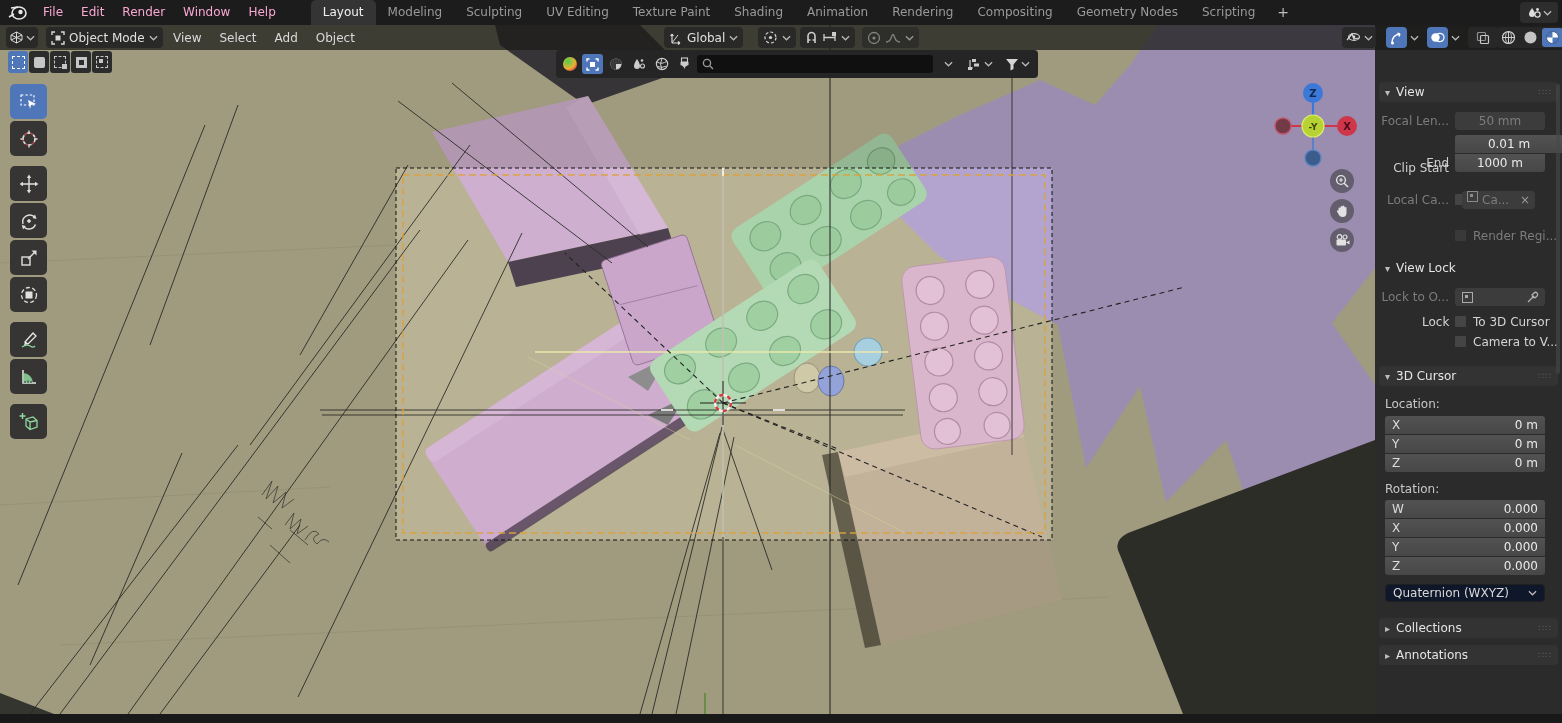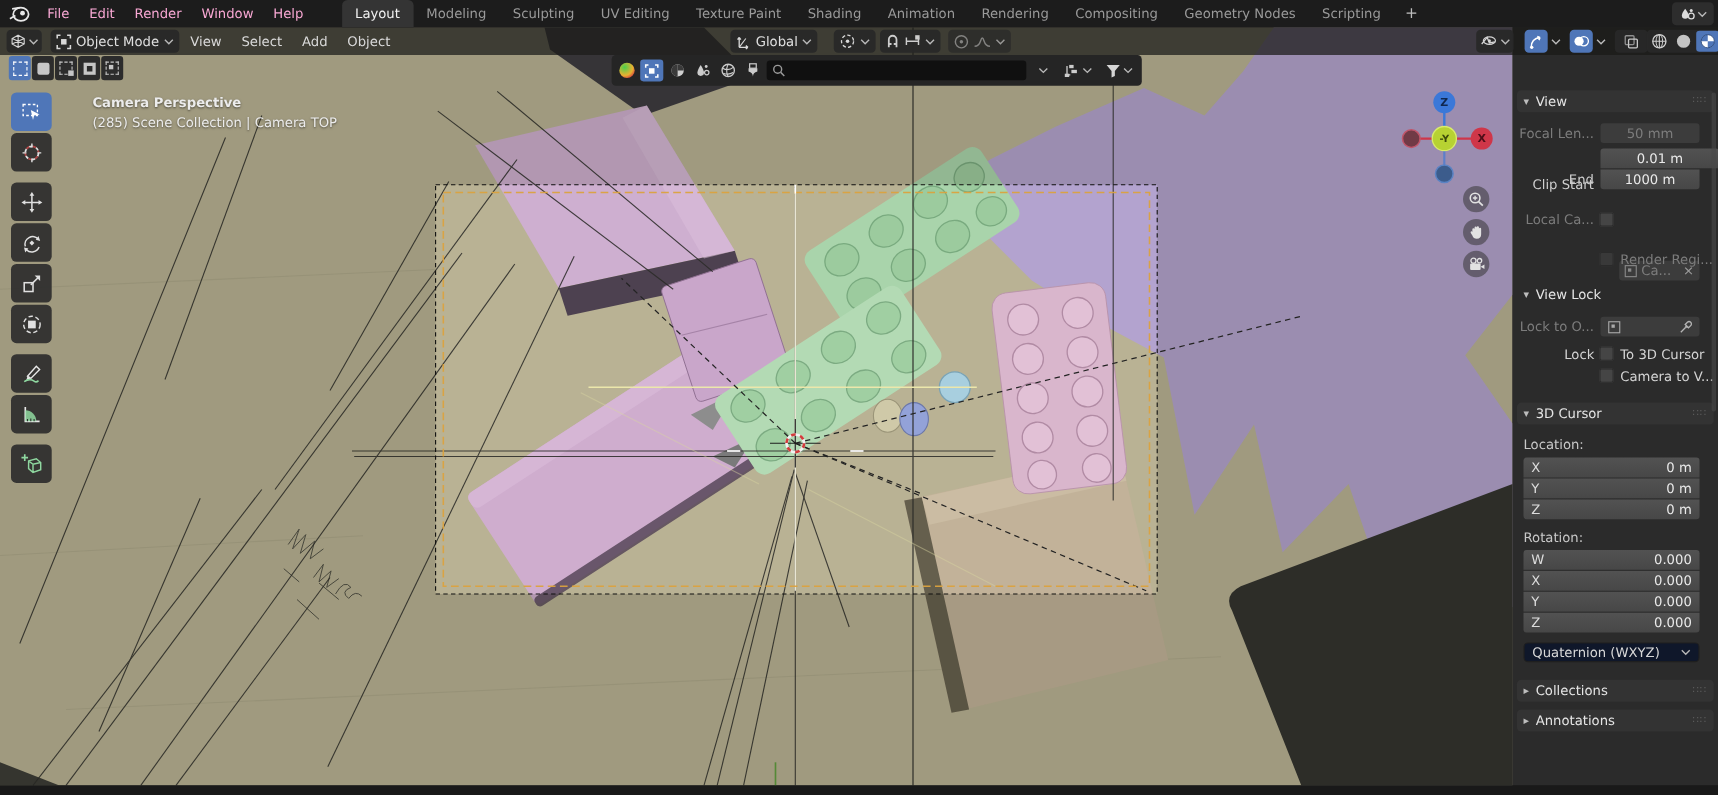--- a/index.html
+++ b/index.html
@@ -555,24 +555,20 @@
     </div>
     <div class="tgap"></div>
     <div class="tbtn">
       <svg width="22" height="22" viewBox="0 0 22 22">
         <path d="M8,8 L15,6 L19,9.5 L19,16 L12,18.5 L8,15 Z M8,8 L12,11 L19,9.5 M12,11 L12,18.5" fill="none" stroke="#8fd8a0" stroke-width="1.3"></path>
         <path d="M4.5,2 V8 M1.5,5 H7.5" stroke="#8fd8a0" stroke-width="1.5"></path>
       </svg>
     </div>
   </div>
 
-  <div class="abs vp-text">
-    <div style="font-weight:bold;">Camera Perspective</div>
-    <div>(285) Scene Collection | Camera TOP</div>
-  </div>
 
   <svg class="abs" style="left:1276px;top:82px" width="86" height="90" viewBox="0 0 86 90">
     <line x1="37" y1="44" x2="37" y2="11" stroke="#3b78d8" stroke-width="2.2"></line>
     <line x1="37" y1="44" x2="37" y2="76" stroke="#3b78d8" stroke-width="2" opacity="0.65"></line>
     <line x1="7" y1="44" x2="71" y2="44" stroke="#cf3649" stroke-width="2.2"></line>
     <circle cx="7" cy="44" r="8" fill="#713a46" stroke="#c1556a" stroke-width="1.4"></circle>
     <circle cx="37" cy="76" r="8" fill="#3c5c8c" stroke="#5b83c4" stroke-width="1.4"></circle>
     <circle cx="37" cy="11" r="10" fill="#3b78d8"></circle>
     <text x="37" y="14.5" text-anchor="middle" font-size="10" font-weight="bold" fill="#10284f">Z</text>
     <circle cx="71" cy="44" r="10" fill="#cf3649"></circle>
@@ -610,21 +606,21 @@
       <span class="grip">∷∷</span>
     </div>
     <div class="flabel dim" style="left:4px;top:62px;">Focal Len...</div>
     <div class="field dim center" style="left:80px;top:62px;width:90px;">50 mm</div>
     <div class="flabel" style="left:4px;top:85px;margin-top:24px;">Clip Start</div>
     <div class="field center" style="left:80px;top:85px;width:108px;border-radius:3px 3px 0 0;">0.01 m</div>
     <div class="flabel" style="left:4px;top:104px;text-align:right;">End</div>
     <div class="field center" style="left:80px;top:104px;width:90px;border-radius:0 0 3px 3px;">1000 m</div>
     <div class="flabel dim" style="left:4px;top:141px;">Local Ca...</div>
     <div class="checkbox" style="left:79px;top:143px;"></div>
-    <div class="field dim" style="left:97px;top:141px;width:73px;display:flex;align-items:center;gap:4px;padding:0 5px;margin-top:46px;">
+    <div class="field dim" style="left:87px;top:141px;width:73px;display:flex;align-items:flex-start;gap:4px;padding:0 5px;">
       <span style="width:9px;height:9px;border:1px solid #8a8a8a;display:inline-block;position:relative;">
           <span style="position:absolute;left:2px;top:2px;width:3px;height:3px;background:#8a8a8a;"></span>
         </span>
       <span style="flex:1;">Ca...</span>
       <span style="color:#9a9a9a;">×</span>
     </div>
     <div class="checkbox" style="left:79px;top:179px;opacity:.55;"></div>
     <div class="slabel dim" style="left:98px;top:178px;">Render Regi...</div>
 
     <div class="shead" style="top:208px;background:none;">

